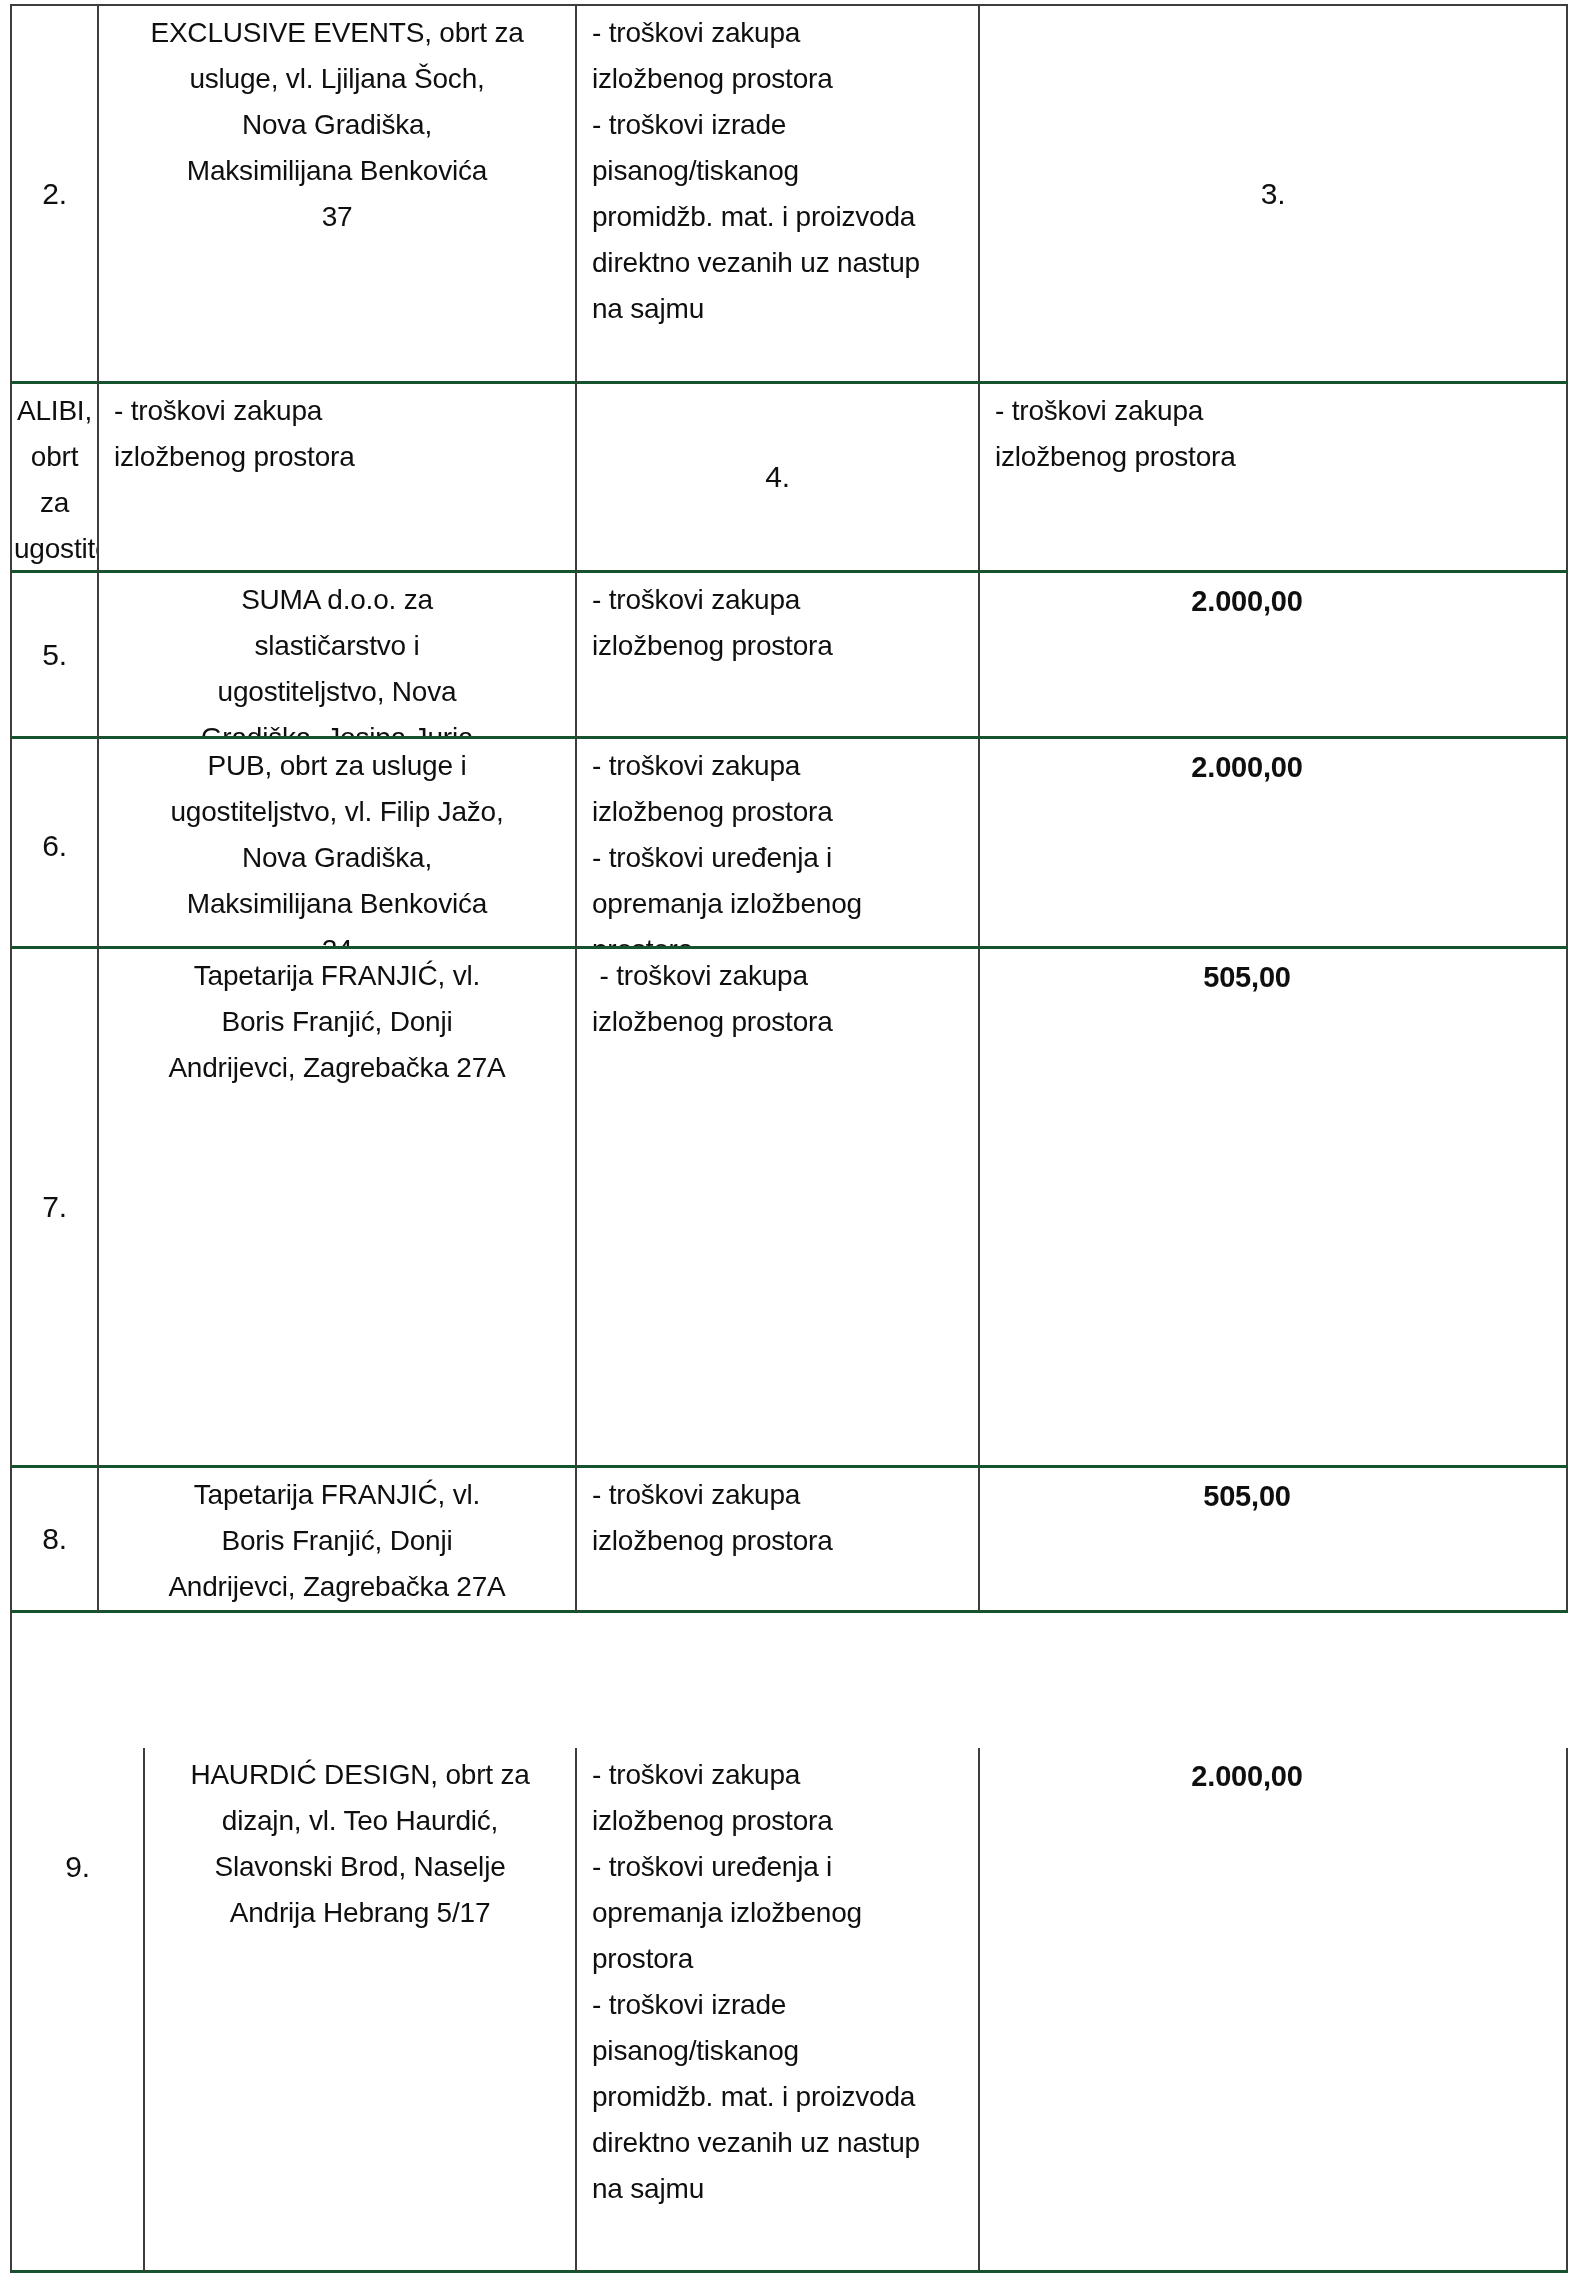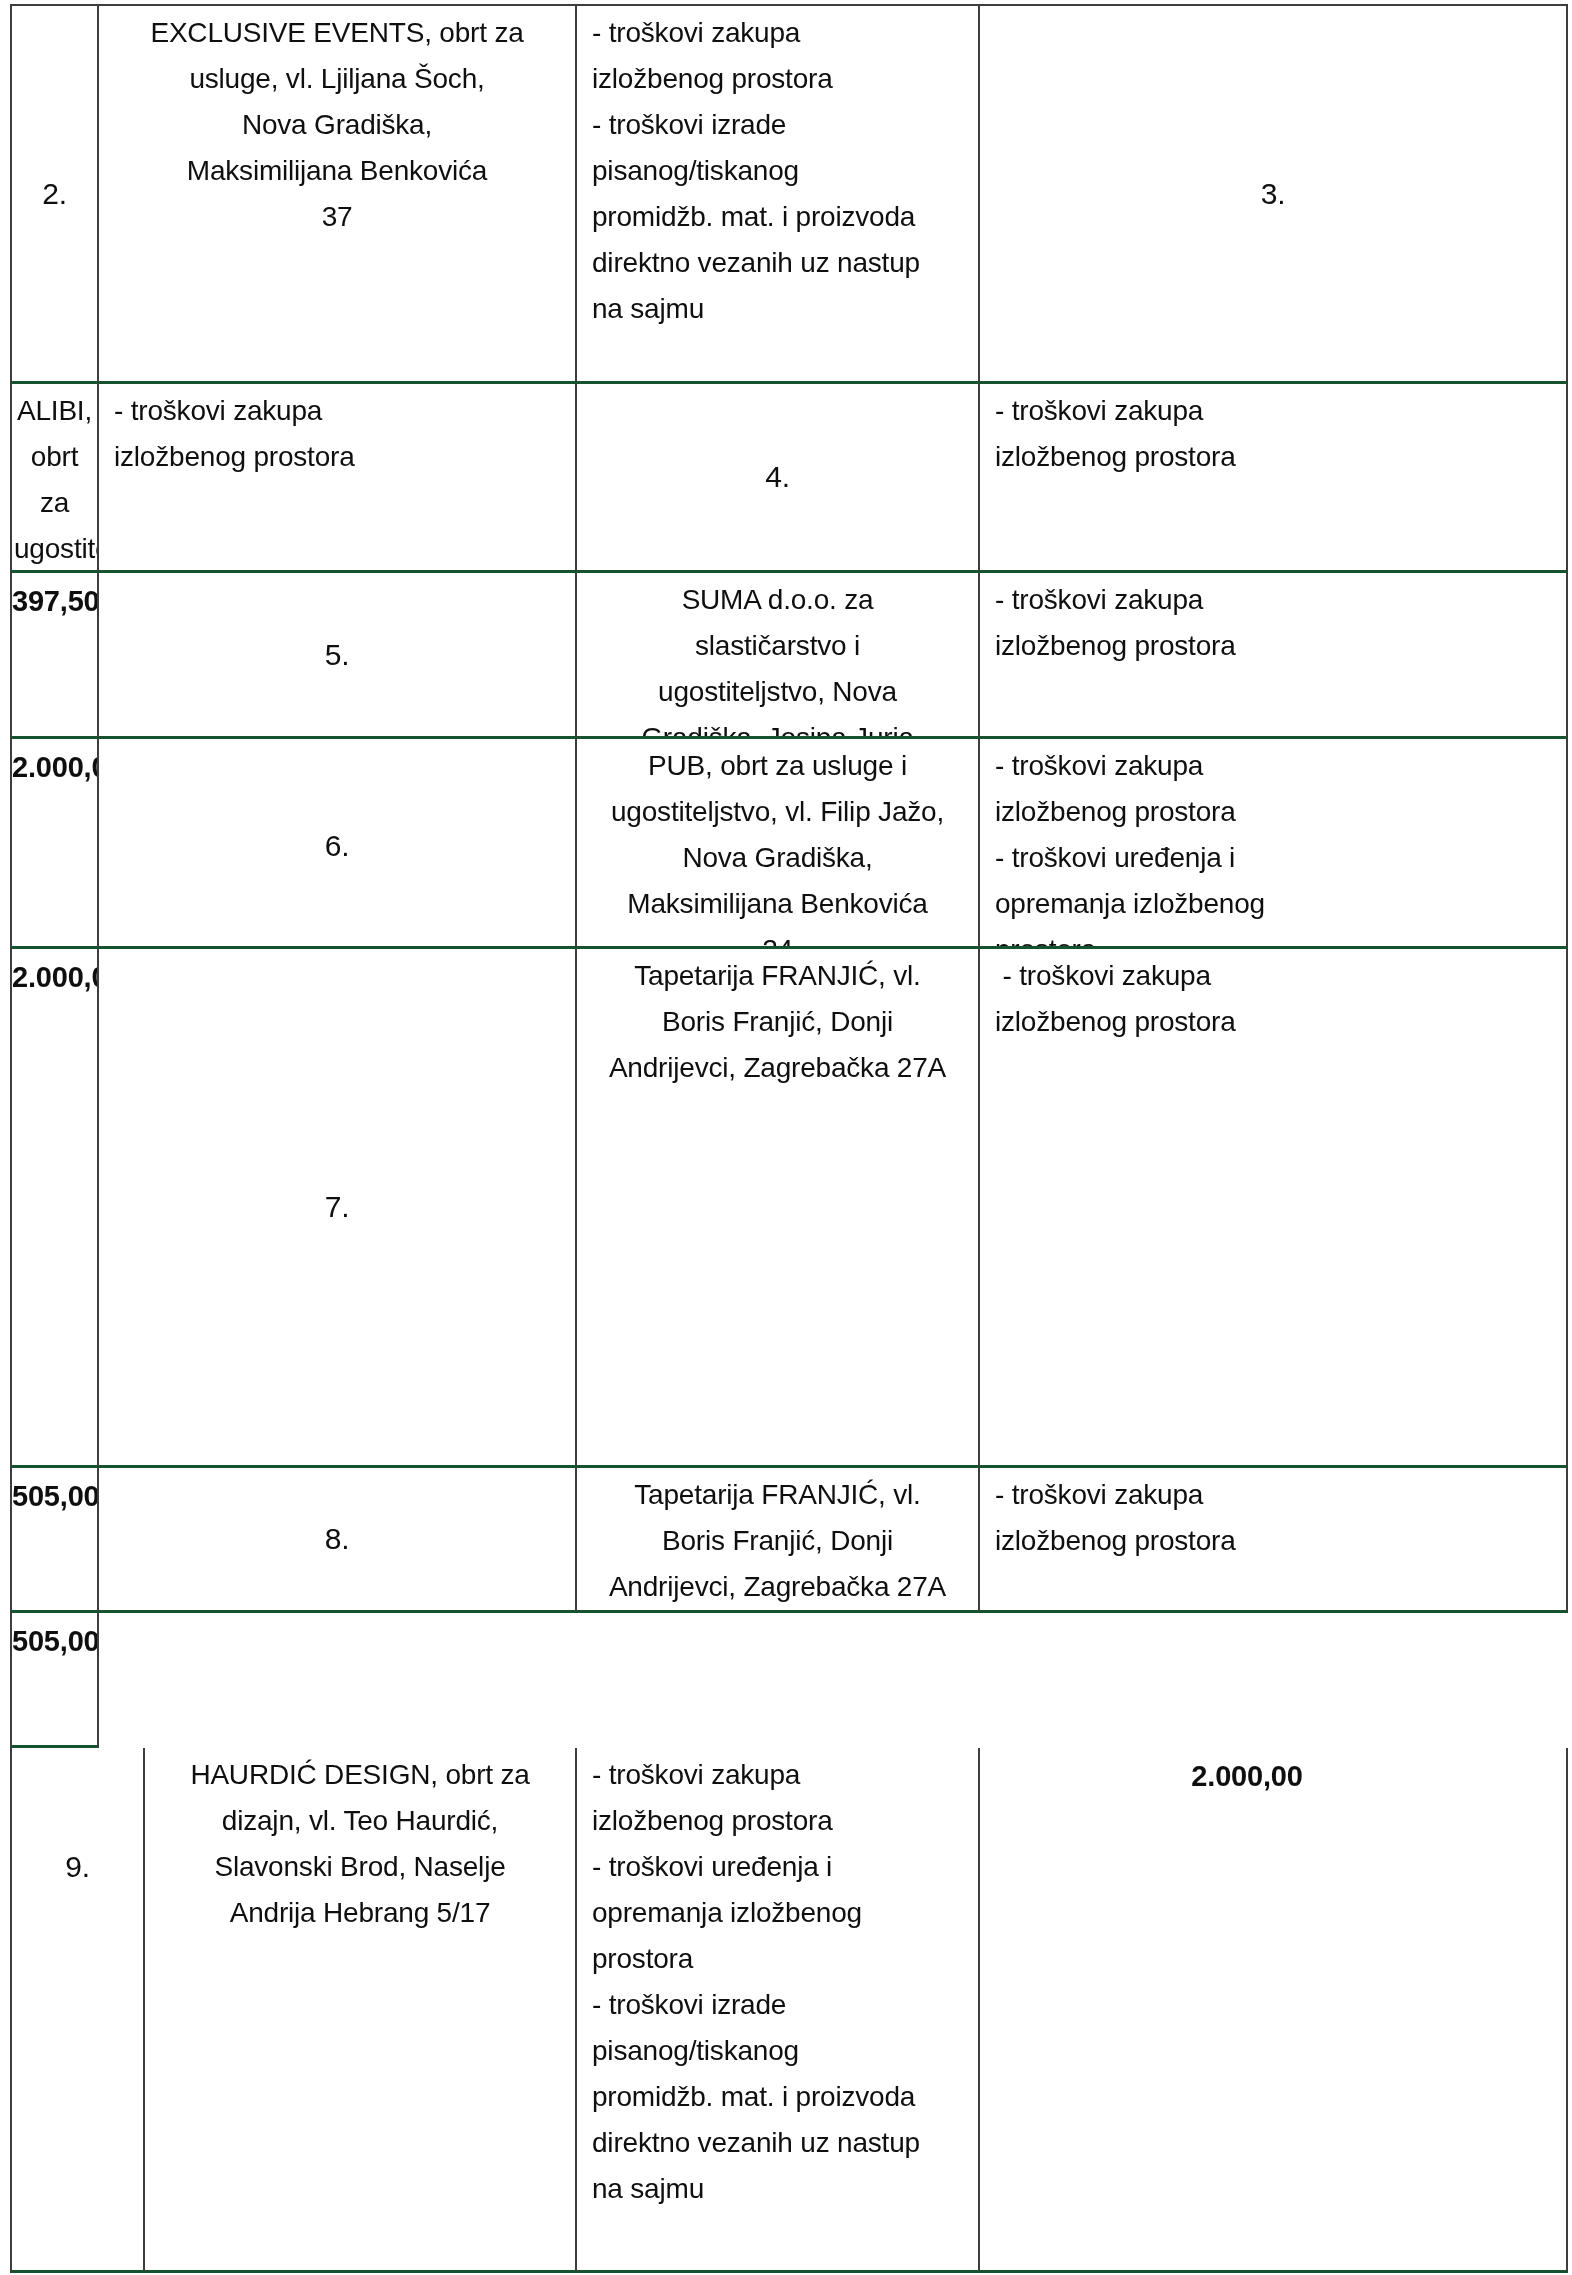--- a/index.html
+++ b/index.html
@@ -83,21 +83,20 @@
       <div class="cell name">ALIBI, obrt za
 ugostiteljstvo, fast food, vl.
 Josip Babić, Staro Petrovo
 Selo, Matije Gupca 31</div>
       <div class="cell cost">- troškovi zakupa
 izložbenog prostora</div>
 
       <div class="cell num">4.</div>
       <div class="cell cost">- troškovi zakupa
 izložbenog prostora</div>
-      <div class="cell amt">397,50</div>
 
       <div class="cell num">5.</div>
       <div class="cell name">SUMA d.o.o. za
 slastičarstvo i
 ugostiteljstvo, Nova
 Gradiška, Josipa Jurja
 Strossmayera 27</div>
       <div class="cell cost">- troškovi zakupa
 izložbenog prostora</div>
       <div class="cell amt">2.000,00</div>

